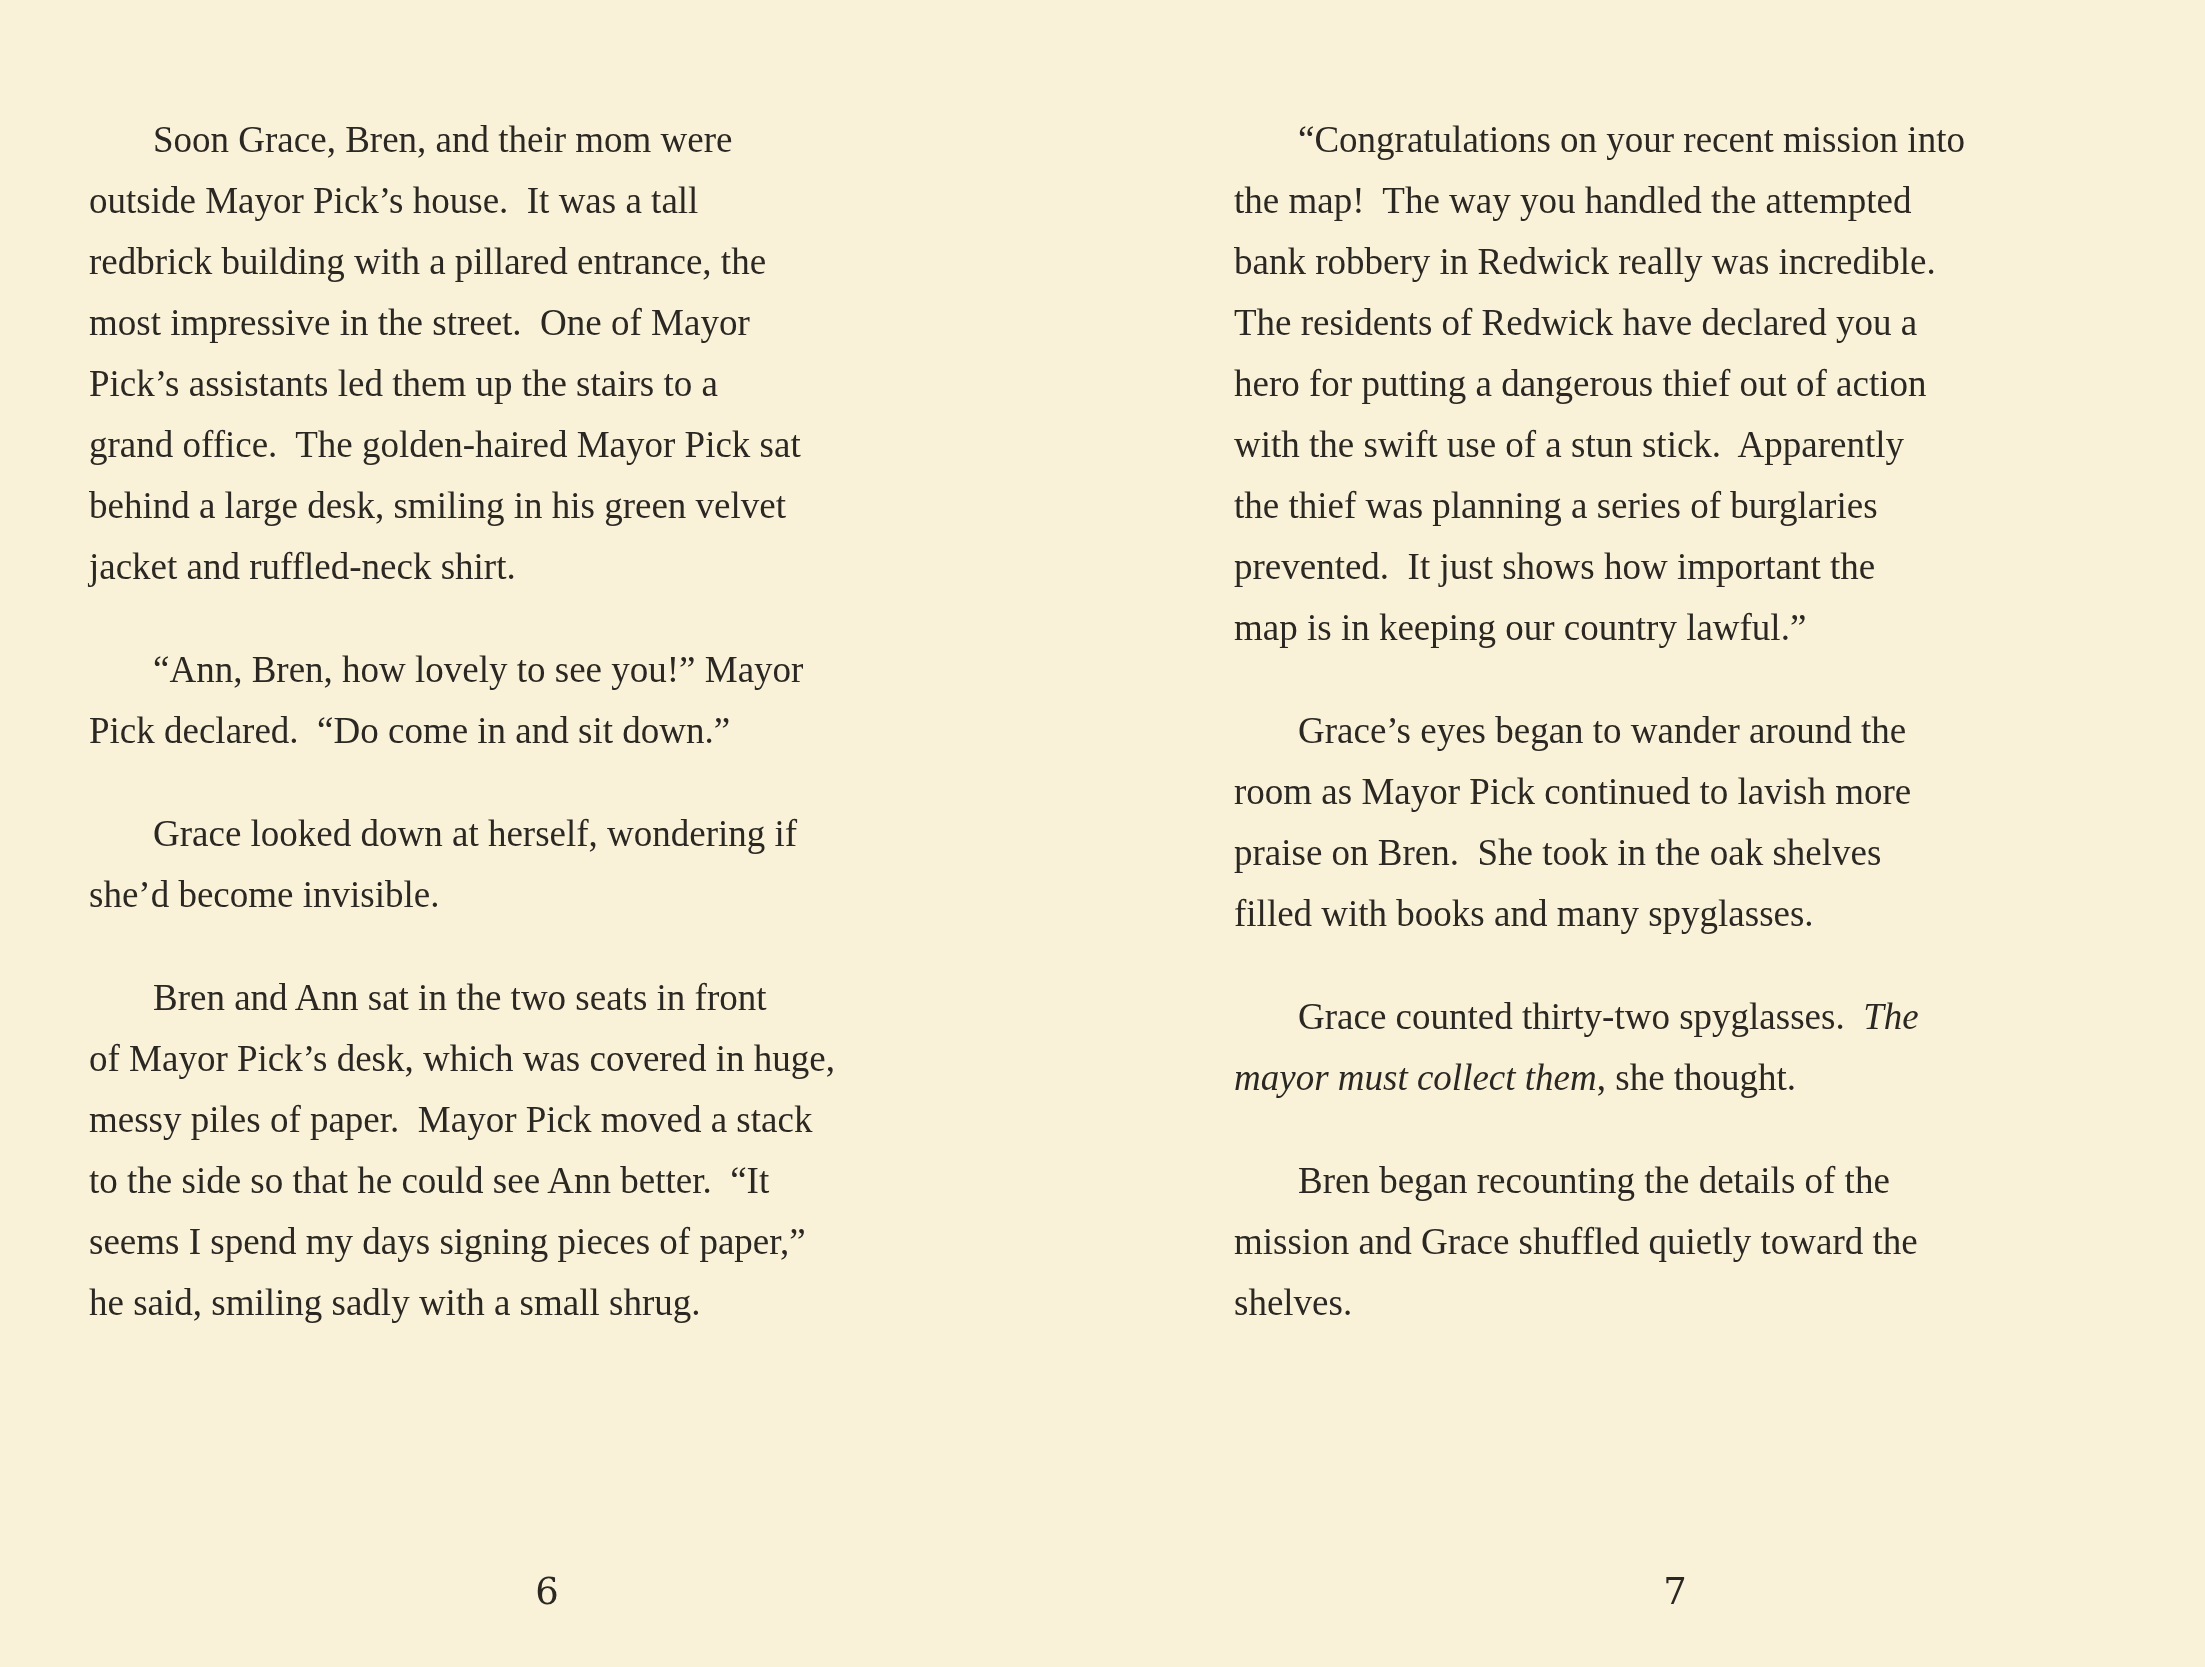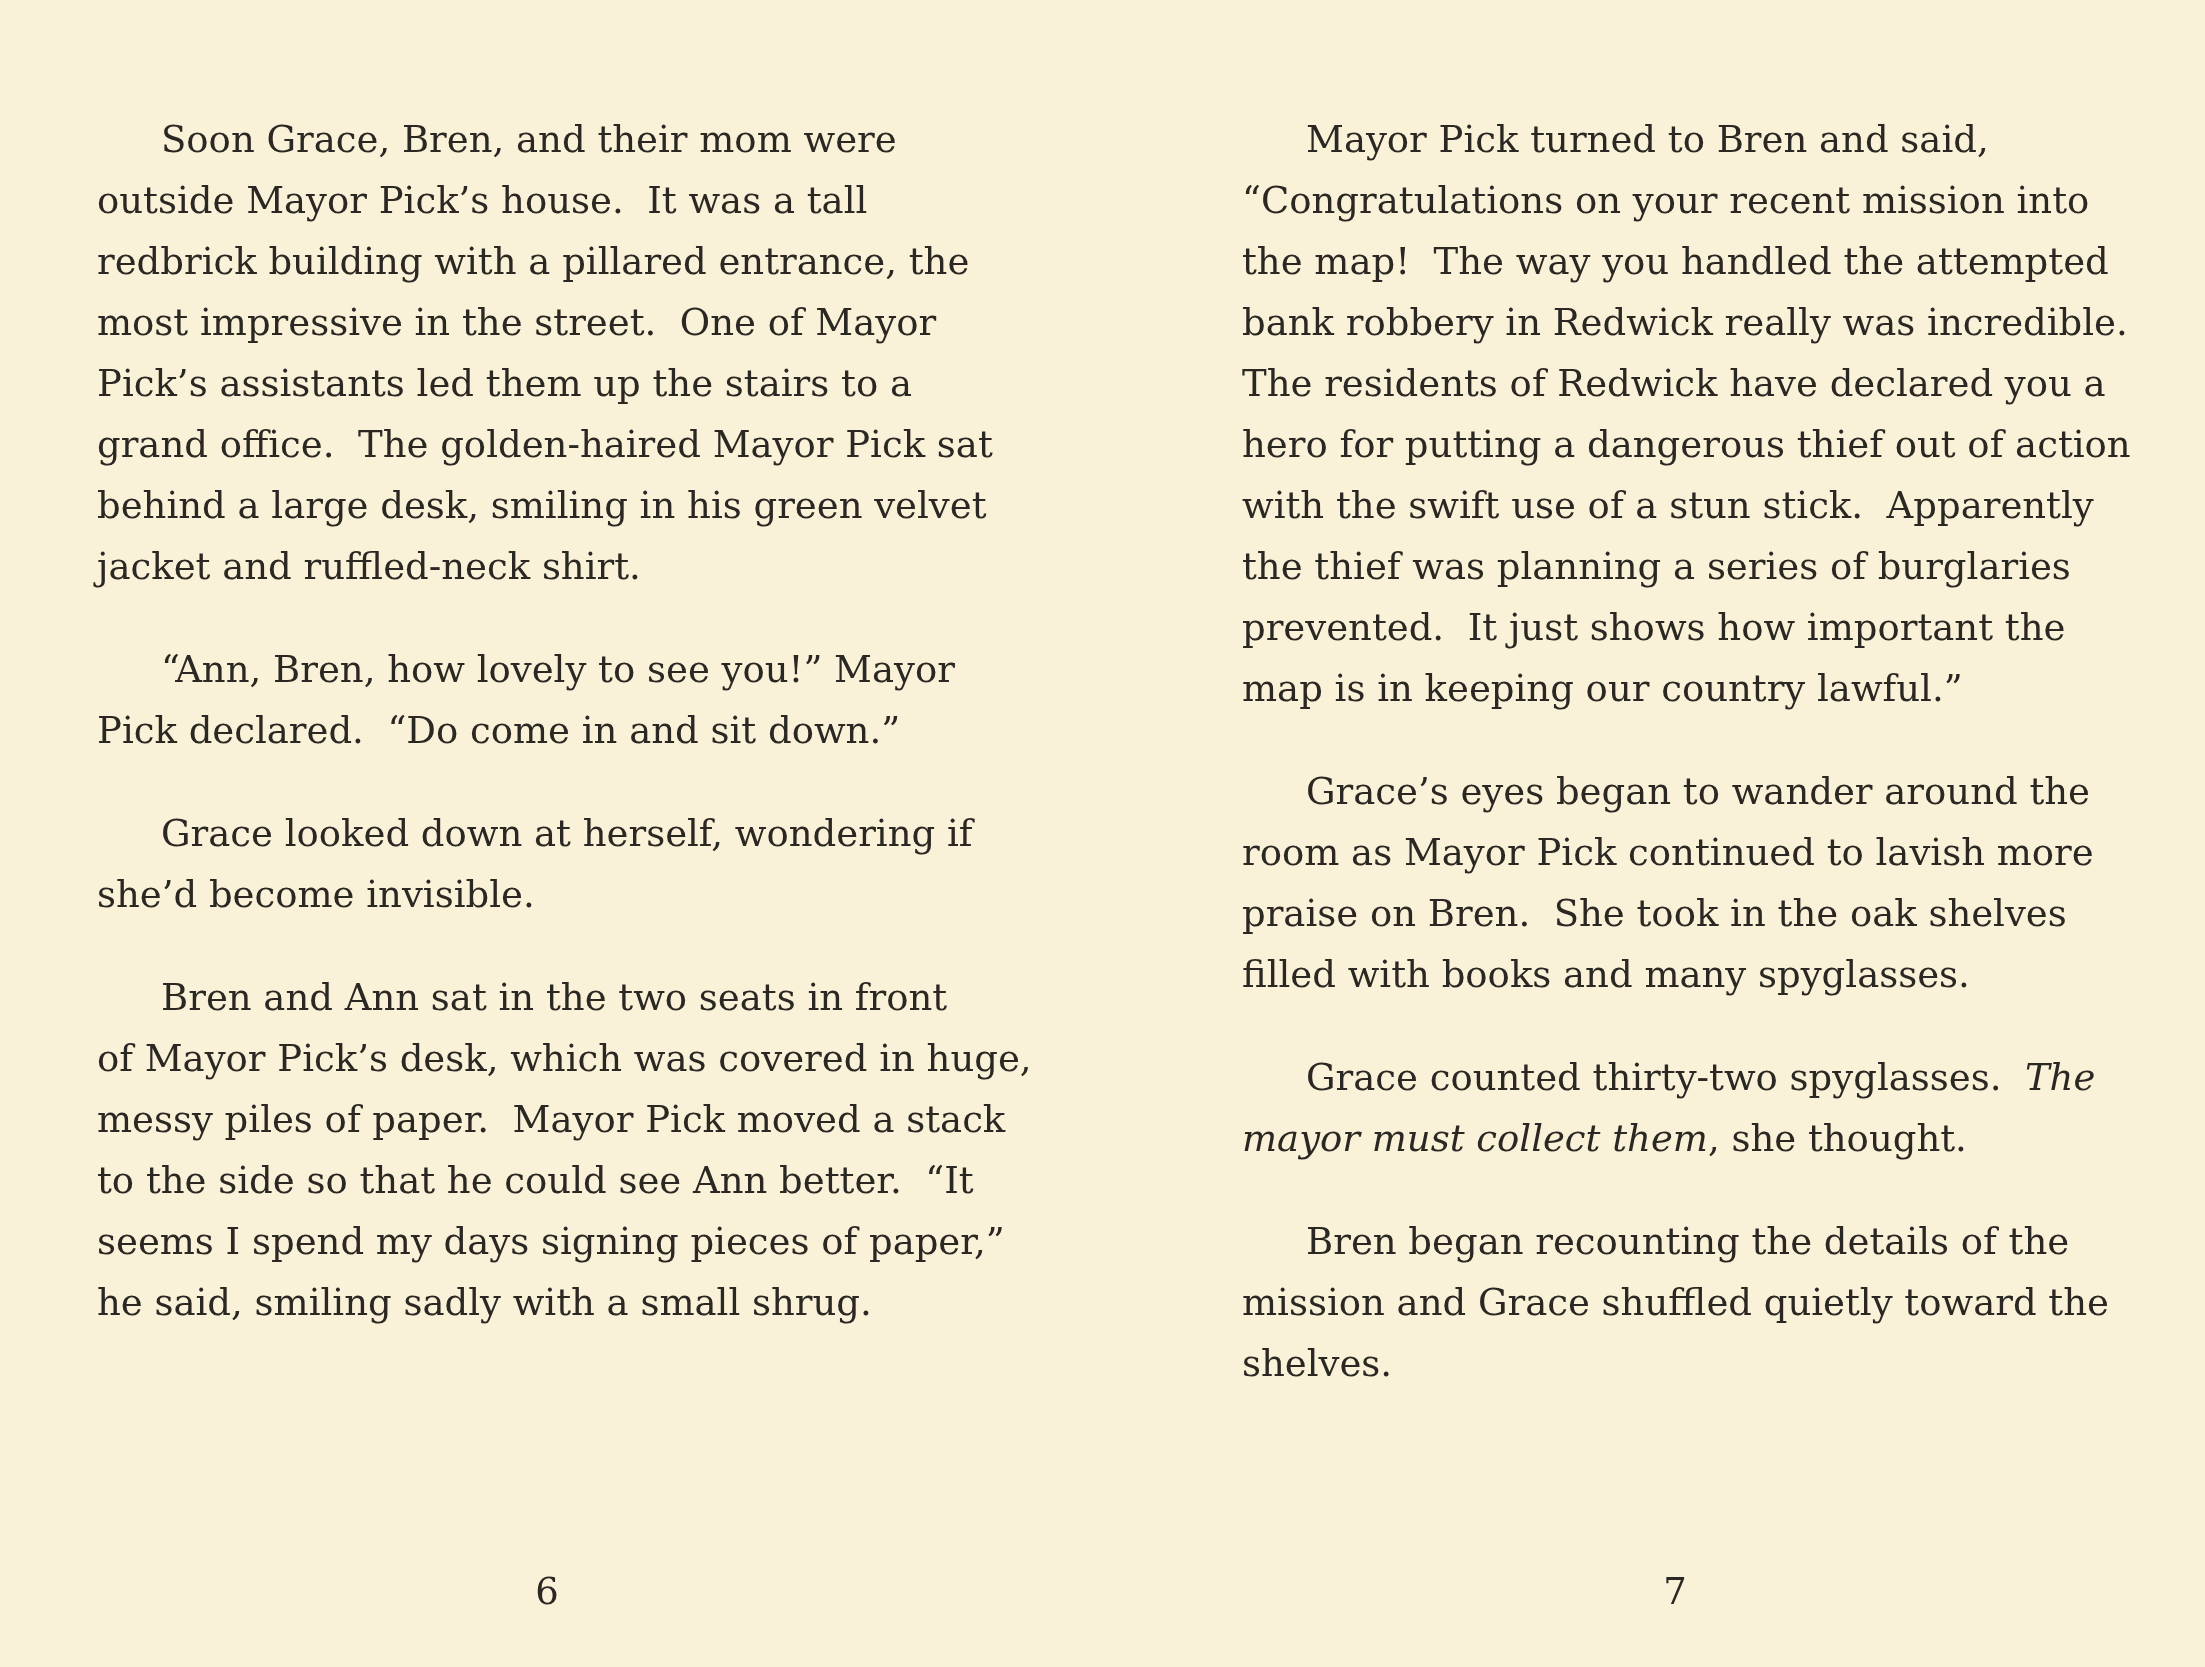--- a/index.html
+++ b/index.html
@@ -25,21 +25,22 @@
     height: 1668px;
   }
   .page-left  { left: 89px;  width: 916px; }
   .page-right { left: 1234px; width: 882px; }
   .text-block {
     padding-top: 109px;
     font-size: 37px;
     line-height: 61px;
   }
   .paragraph {
-    margin: 0 0 42px 8px;
+    margin: 0 0 42px 0;
+    font-family: Liberation Serif, serif;
   }
   .paragraph:last-child { margin-bottom: 0; }
   .line {
     white-space: pre;      
     line-height: 61px;
   }
   .paragraph .line:first-child {
     padding-left: 64px;    
   }
   .line em {
@@ -88,21 +89,20 @@
           <div class="line">seems I spend my days signing pieces of paper,”</div>
           <div class="line">he said, smiling sadly with a small shrug.</div>
         </div>
       </div>
     <div class="page-number">6</div>
   </div>
 
   <div class="page page-right">
     <div class="text-block">
         <div class="paragraph">
-          <div class="line">Mayor Pick turned to Bren and said,</div>
           <div class="line">“Congratulations on your recent mission into</div>
           <div class="line">the map!  The way you handled the attempted</div>
           <div class="line">bank robbery in Redwick really was incredible.</div>
           <div class="line">The residents of Redwick have declared you a</div>
           <div class="line">hero for putting a dangerous thief out of action</div>
           <div class="line">with the swift use of a stun stick.  Apparently</div>
           <div class="line">the thief was planning a series of burglaries</div>
           <div class="line">prevented.  It just shows how important the</div>
           <div class="line">map is in keeping our country lawful.”</div>
         </div>

